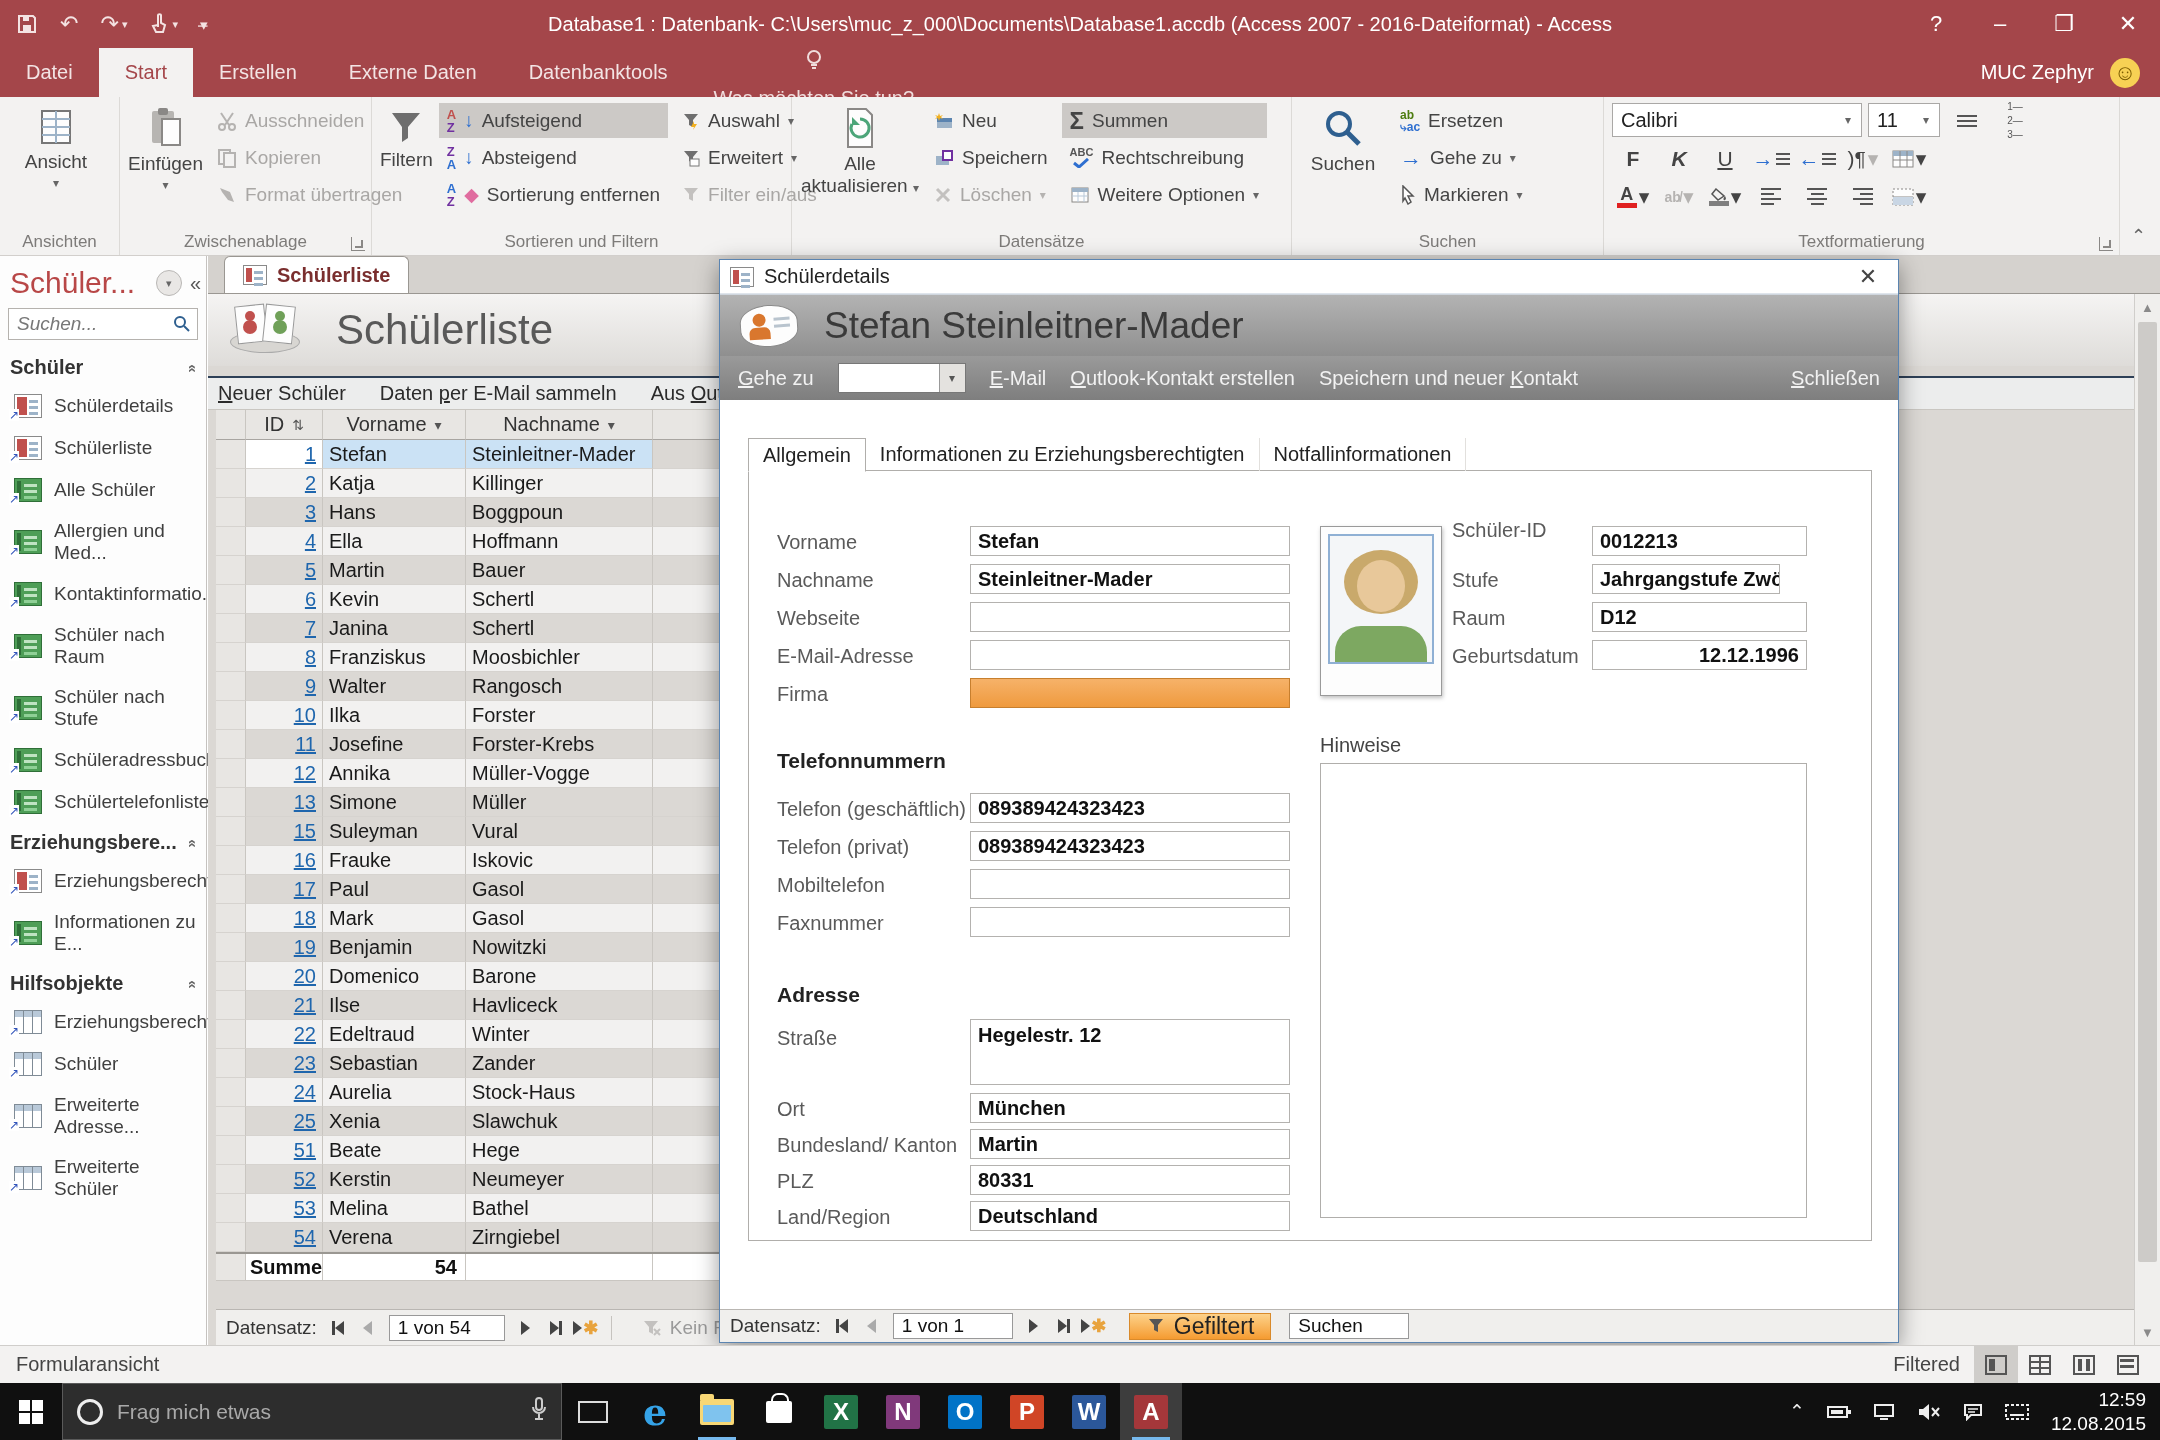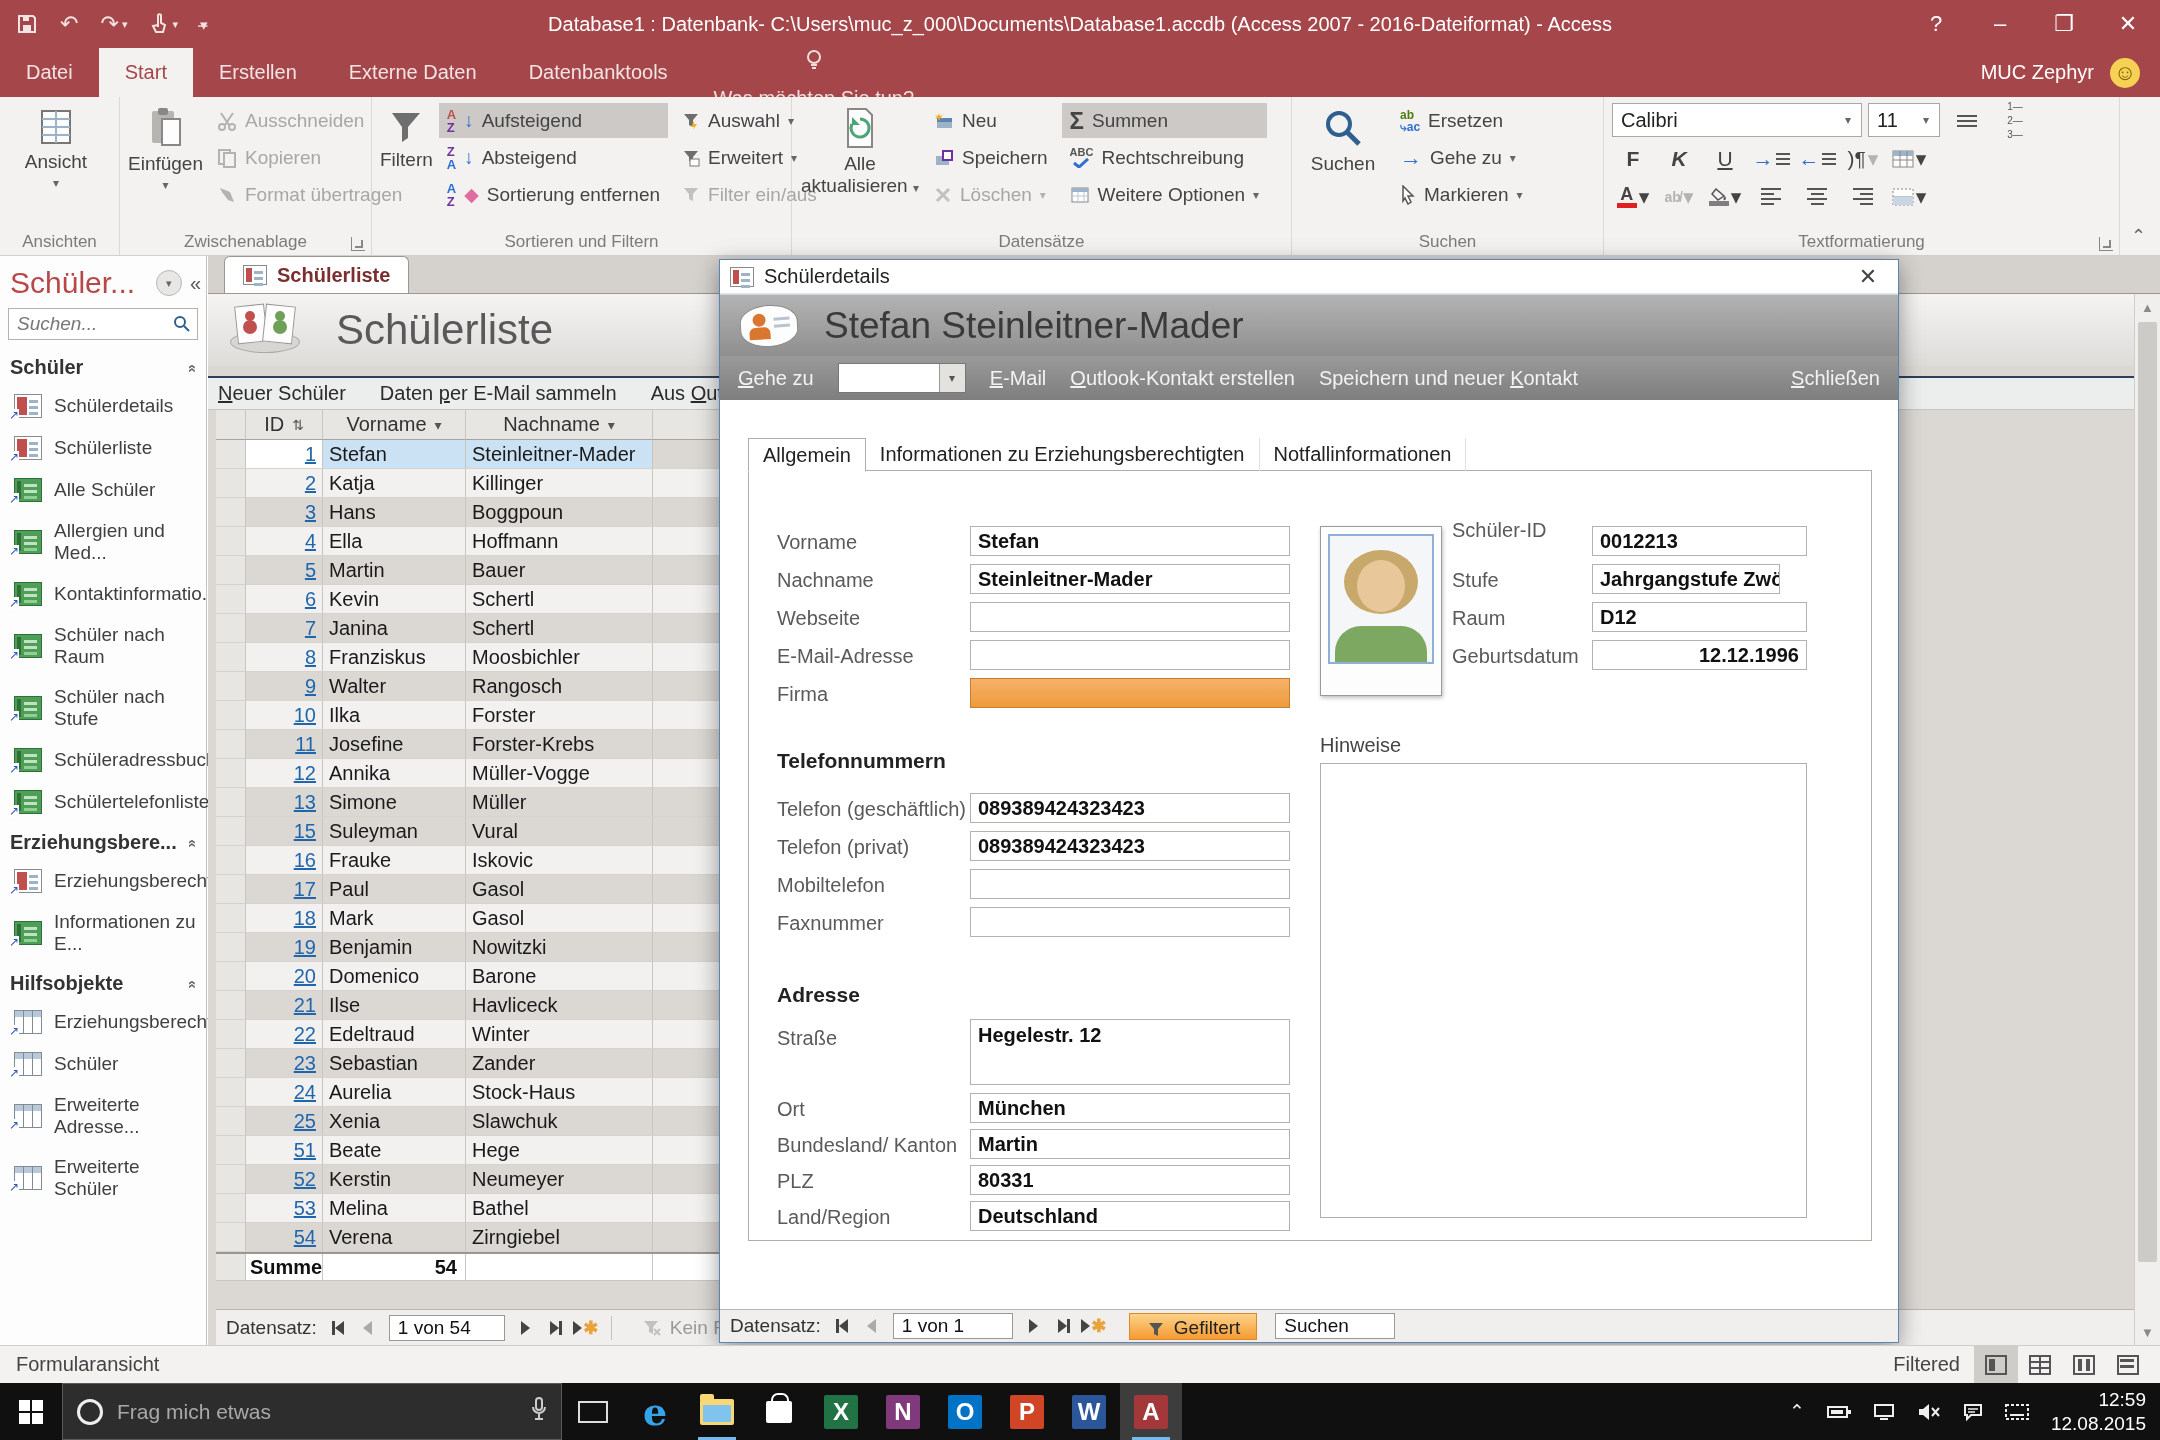--- a/index.html
+++ b/index.html
@@ -217,22 +217,22 @@
     box-shadow:1px 2px 4px rgba(0,0,0,.25); padding:7px; }
   .photo .inner { width:100%; height:130px; border:2px solid #8fb0d4; background:#f4f6f8; position:relative; overflow:hidden; }
   .photo .hair { position:absolute; left:50%; top:14px; transform:translateX(-50%); width:74px; height:64px; border-radius:50%;
     background:#c9a96b; }
   .photo .face { position:absolute; left:50%; top:24px; transform:translateX(-50%); width:48px; height:52px; border-radius:50%;
     background:#e8c89a; }
   .photo .body { position:absolute; left:50%; bottom:-18px; transform:translateX(-50%); width:92px; height:54px;
     border-radius:26px 26px 0 0; background:#7da861; }
   .hwbox { position:absolute; left:571px; top:292px; width:487px; height:455px; border:1px solid #b0aeab; background:#fff; }
   .dlg-recnav { position:absolute; left:0; right:0; bottom:0; height:33px; }
-  .gefiltert { display:flex; align-items:flex-end; gap:8px; height:27px; padding:0 16px;
-    background:linear-gradient(#fdd28a,#f59b31); border:1px solid #d98a2b; font-size:19px; color:#222; margin-left:14px; }
+  .gefiltert { display:flex; align-items:center; gap:8px; height:27px; padding:0 16px;
+    background:linear-gradient(#fdd28a,#f59b31); border:1px solid #d98a2b; font-size:23px; color:#222; margin-left:14px; }
   .tri { width:0; height:0; display:inline-block; }
   .tri.r { border-top:7px solid transparent; border-bottom:7px solid transparent; border-left:9px solid #444; }
   .tri.l { border-top:7px solid transparent; border-bottom:7px solid transparent; border-right:9px solid #444; }
   .tri.dim { border-right-color:#aaa; border-left-color:#aaa; }
   .bar { display:inline-block; width:3px; height:14px; background:#444; }
   .star { color:#e8a33d; font-weight:bold; font-size:18px; margin-left:1px; }
 </style>
 </head>
 <body>
 

